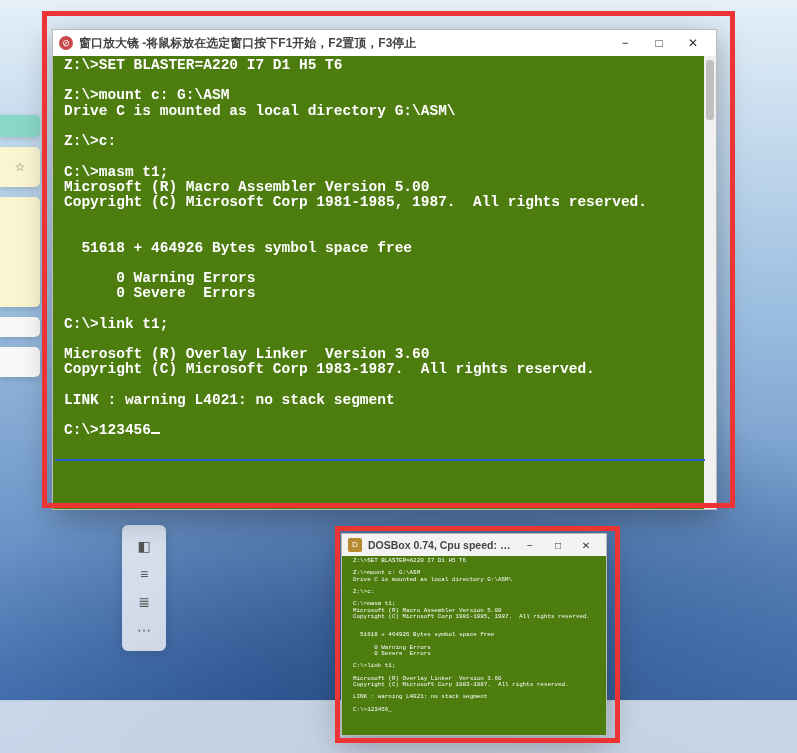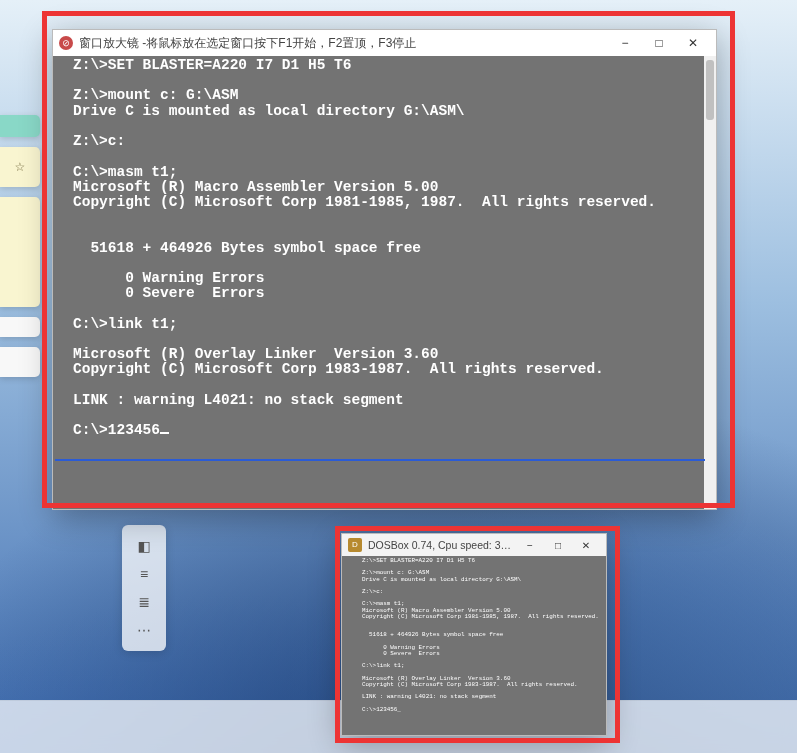--- a/index.html
+++ b/index.html
@@ -130,43 +130,44 @@
     border-radius:2px;
     font-size:8px;
     width:14px;
     height:14px;
   }
   .titlebar .title-text {
     flex: 1;
     white-space: nowrap;
     overflow: hidden;
     text-overflow: ellipsis;
+    font-weight: bold;
   }
   .win-btns {
     display: flex;
     gap: 0;
   }
   .win-btn {
     width: 34px;
     height: 26px;
     display: flex;
     align-items: center;
     justify-content: center;
     font-size: 12px;
     color:#333;
     cursor:pointer;
   }
   .small-tb .win-btn { width: 28px; height: 22px; font-size:10px; }
 
   .terminal {
     flex: 1;
-    background: #737373;
+    background: #4d7c0f;
     color: #fff;
     font-family: "Courier New", monospace;
-    padding: 2px 20px;
+    padding: 2px 11px;
     overflow: hidden;
     white-space: pre;
     line-height: 1.05;
   }
   #big-terminal  { font-size: 14.5px; letter-spacing: 0; font-weight: bold; }
   .blue-line {
     position:absolute;
     left: 2px;
     right: 11px;
     bottom: 48px;

